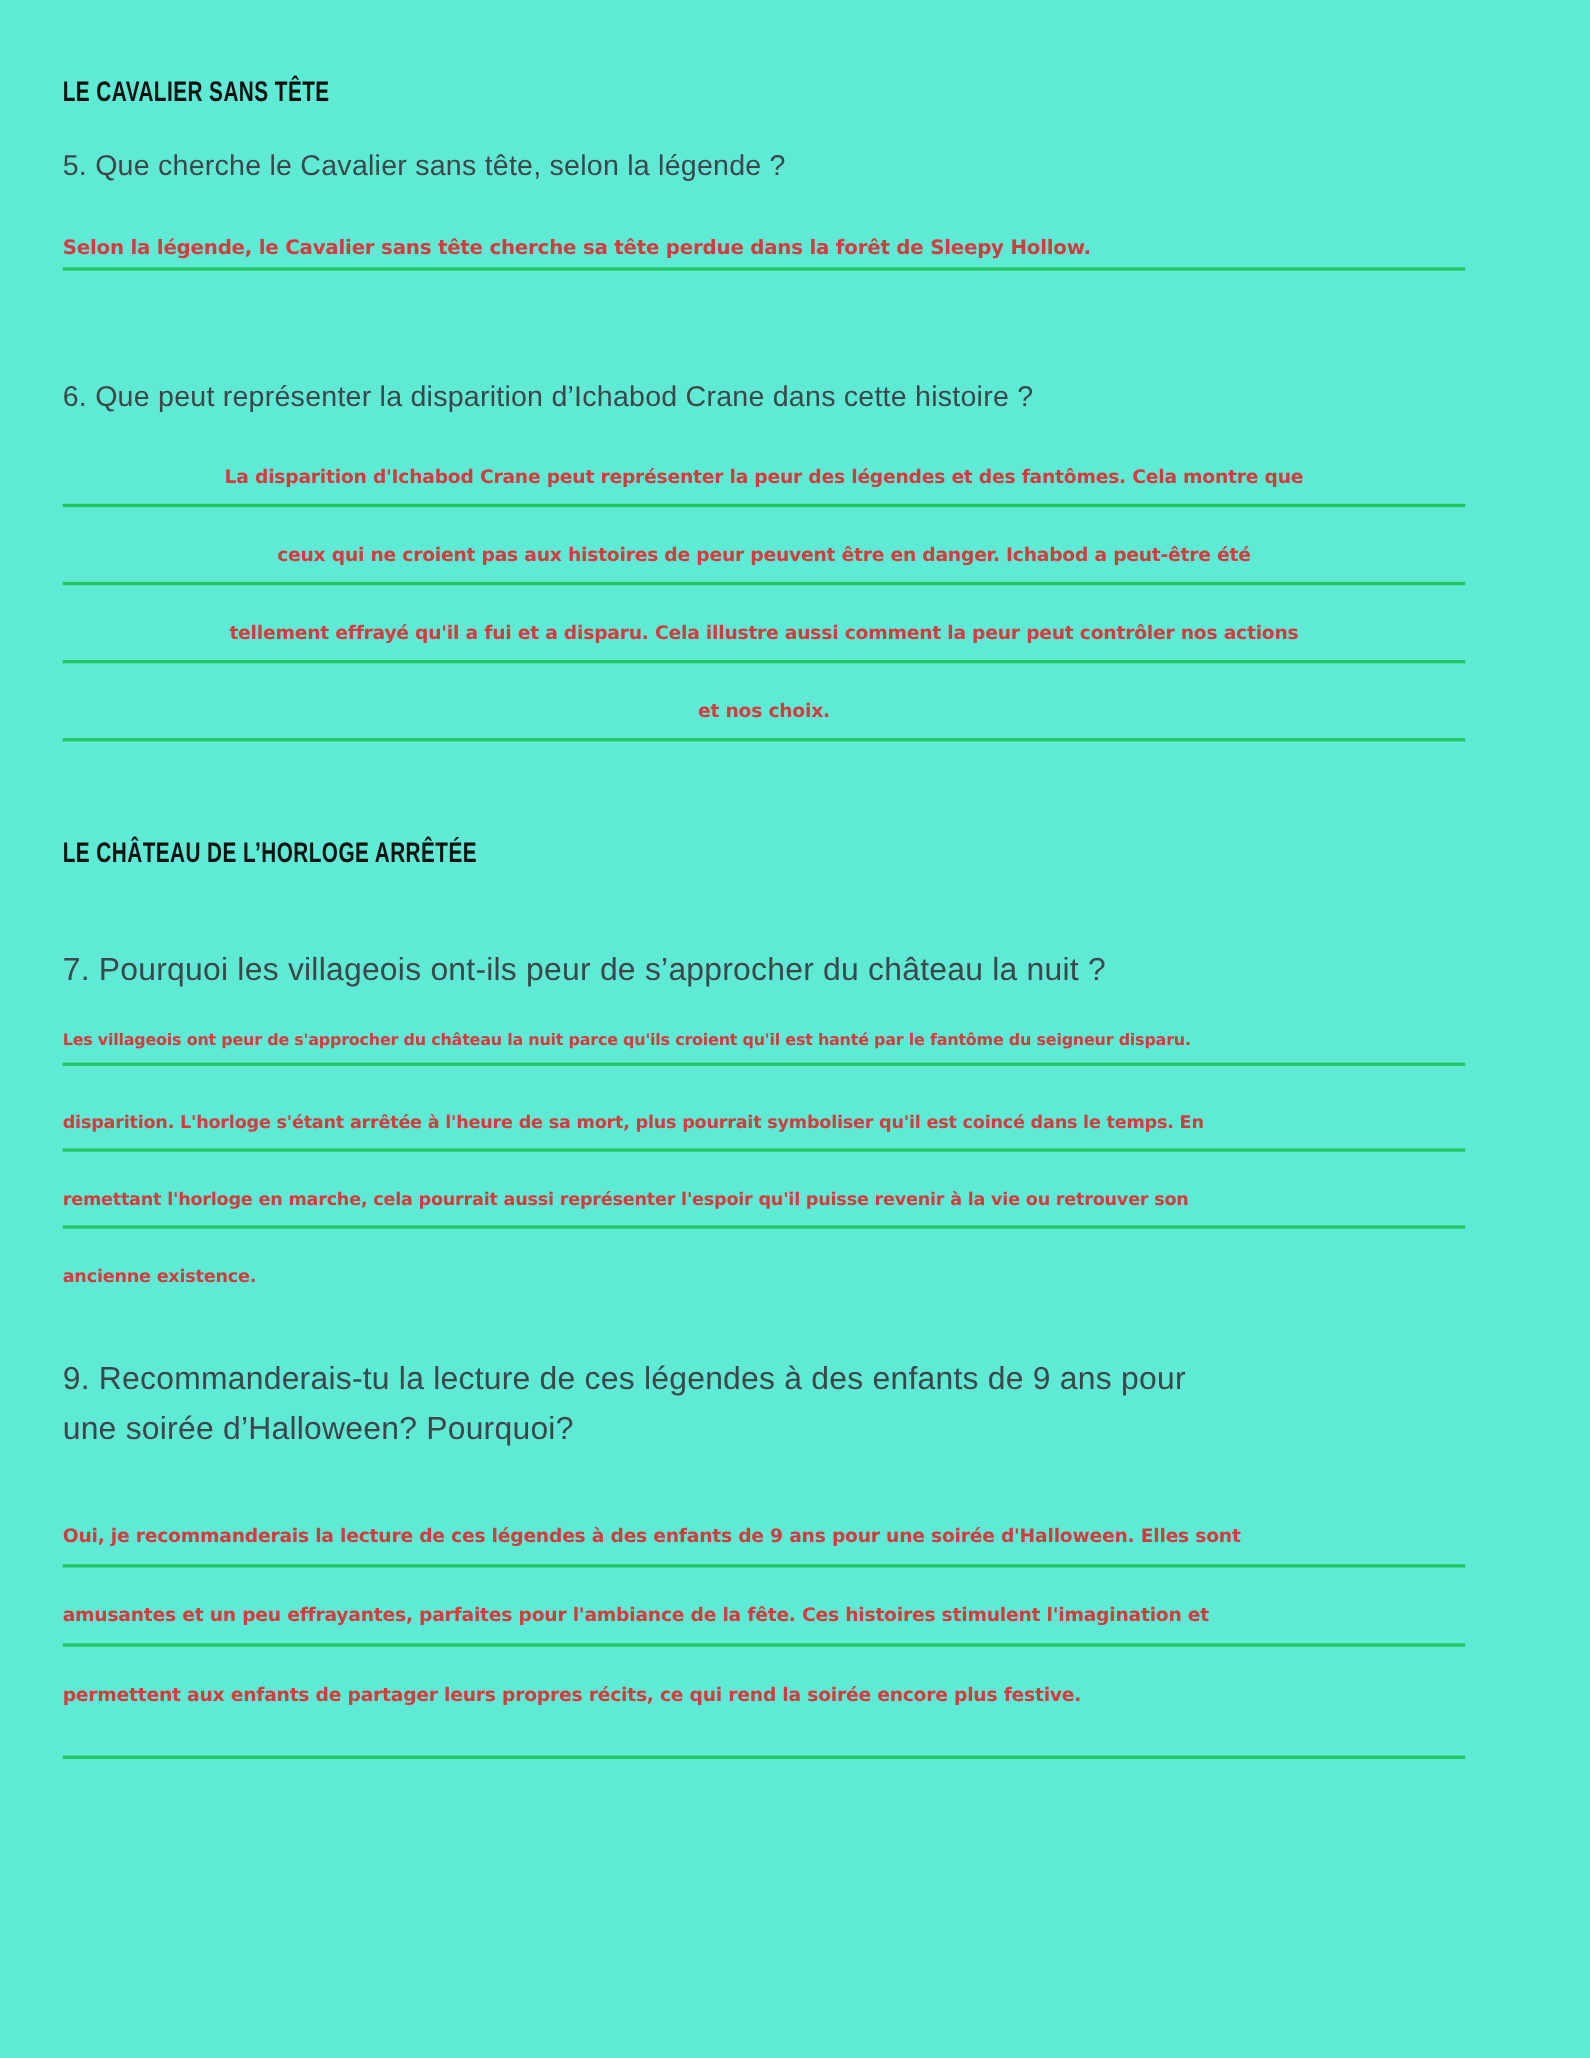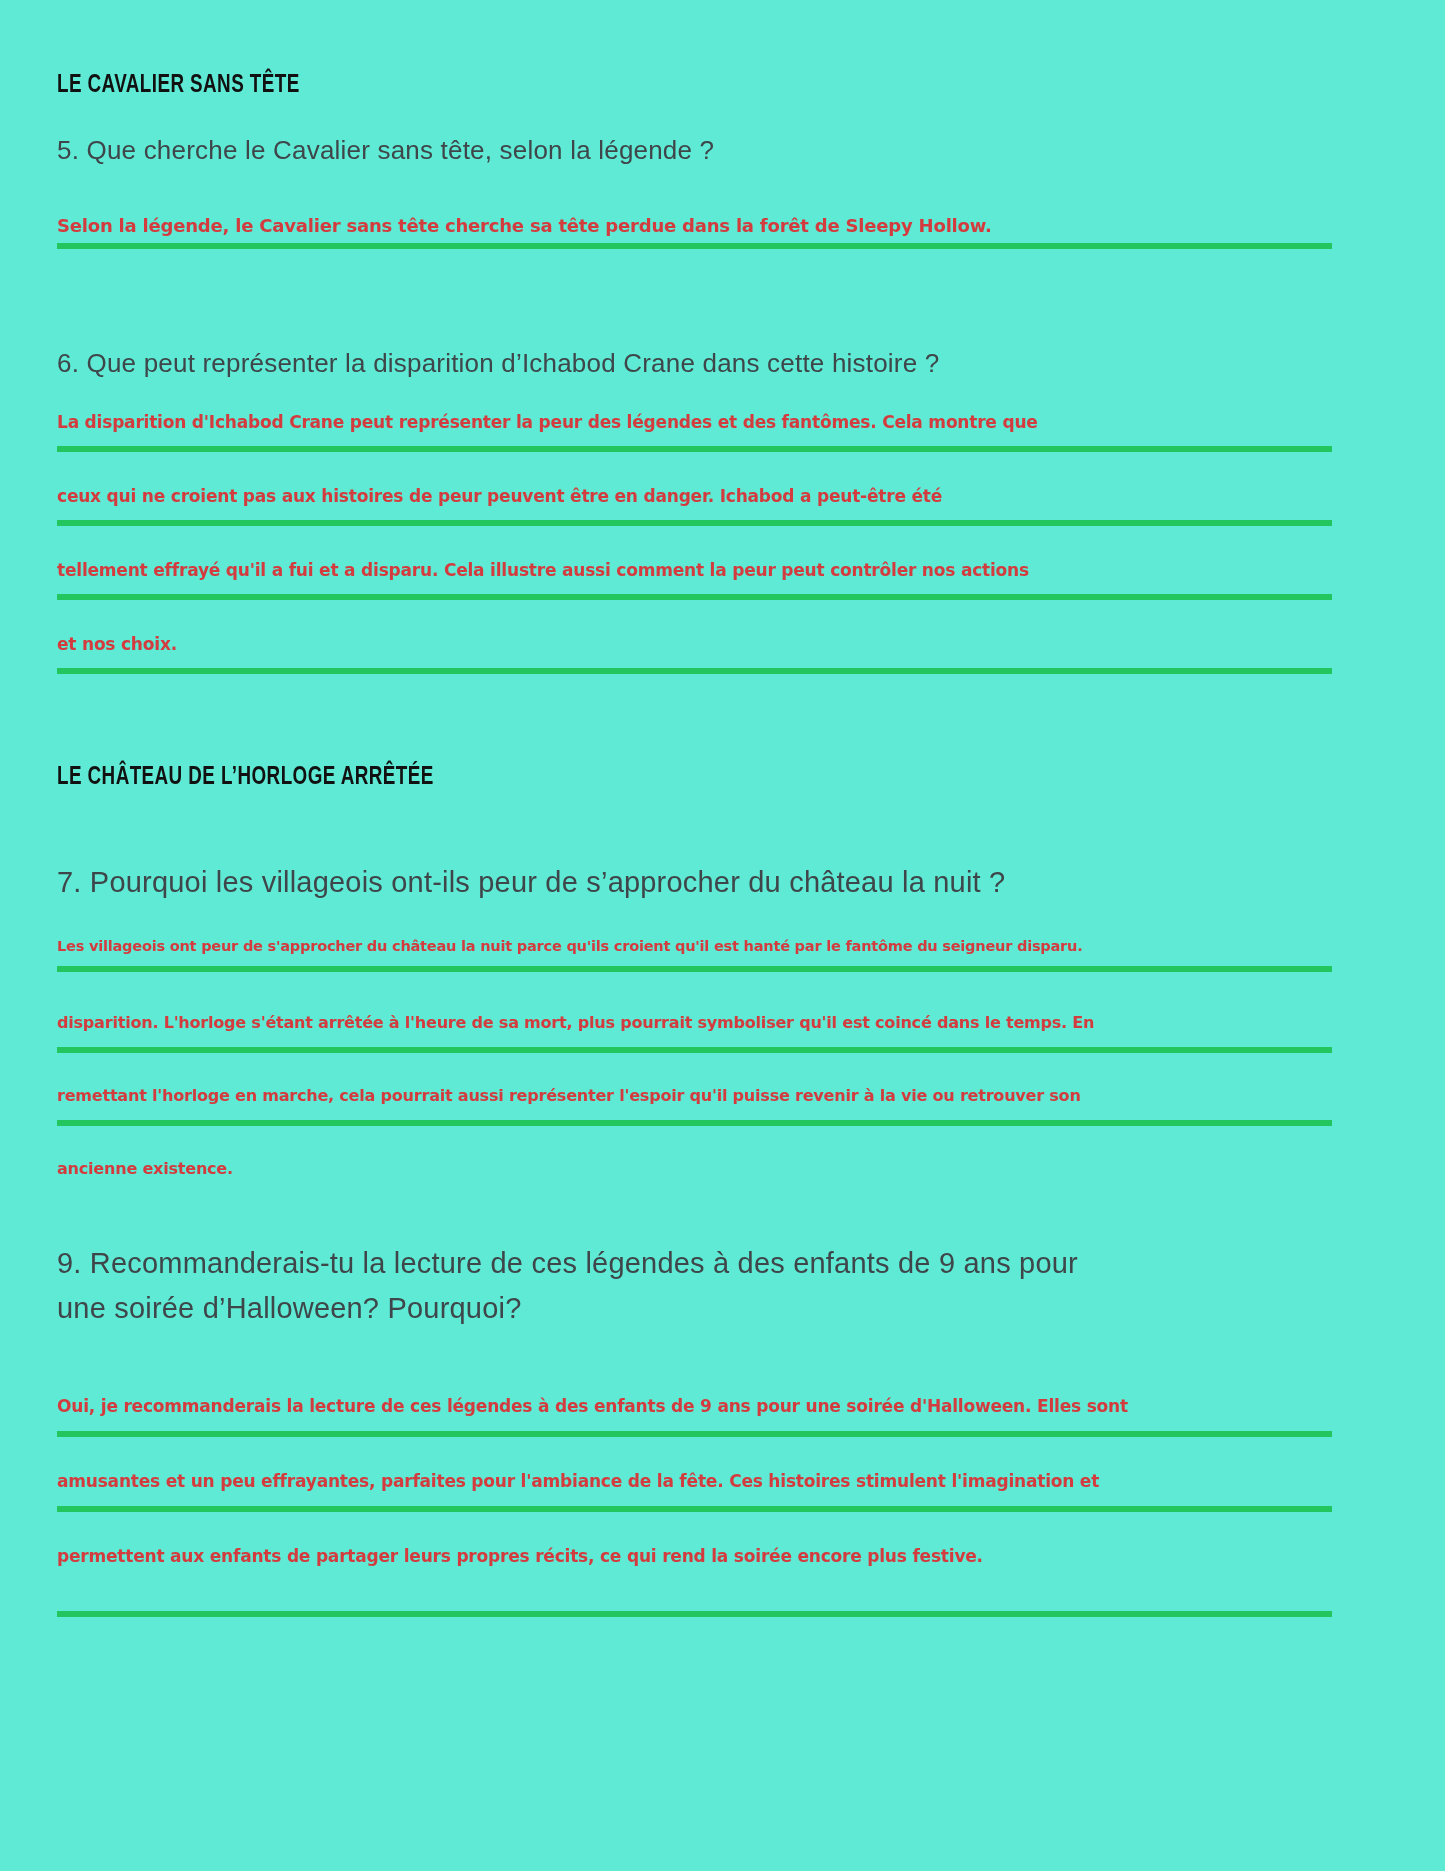--- a/index.html
+++ b/index.html
@@ -27,38 +27,38 @@
     letter-spacing:0.5px;
   }
   .question {
     color:#3f464a;
     font-weight:400;
     letter-spacing:0.2px;
   }
   .q-small { font-size:26px; line-height:40px; }
   .q-large { font-size:29px; line-height:45px; }
   .answer-line {
-    border-bottom:6px solid #22c55e;
+    border-bottom:3px solid #22c55e;
     font-family:"DejaVu Sans", sans-serif;
     font-weight:700;
     color:#d43b3e;
     letter-spacing:-0.2px;
     white-space:nowrap;
     overflow:visible;
   }
   .answer-line.no-rule { border-bottom:none; }
 
   
   .q5 { margin-top:34px; }
   .a5 { margin-top:44px; }
   .a5 .answer-line { font-size:18px; line-height:23px; padding-bottom:6px; }
 
   
   .q6 { margin-top:94px; }
-  .a6 { margin-top:28px; }
+  .a6 { margin-top:43px;text-align:center; }
   .a6 .answer-line { font-size:17px; line-height:23px; padding-bottom:12px; margin-bottom:33px; }
   .a6 .answer-line:last-child { margin-bottom:0; }
 
   
   .header2 { margin-top:88px; }
 
   
   .q7 { margin-top:72px; }
   .a7 { margin-top:32px; }
   .a7 .answer-line { font-size:14.5px; line-height:19px; padding-bottom:10px; }

